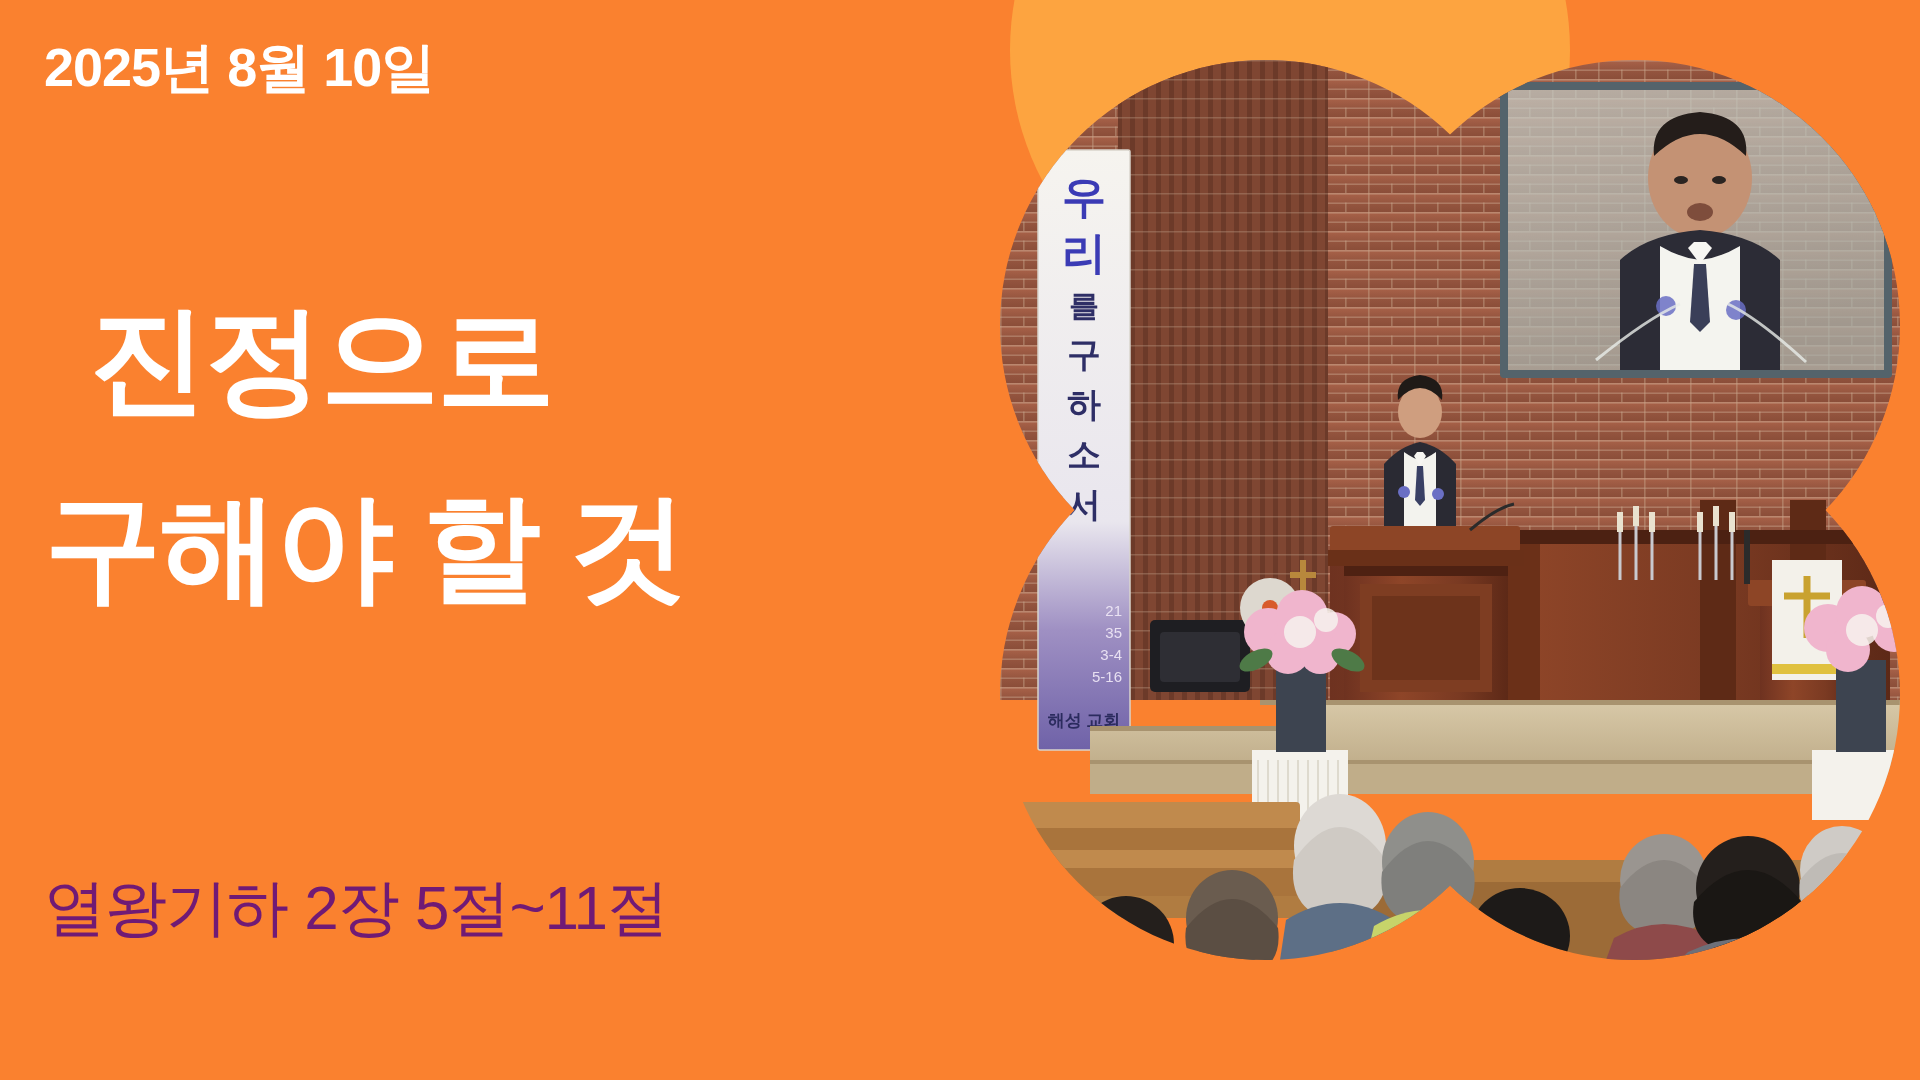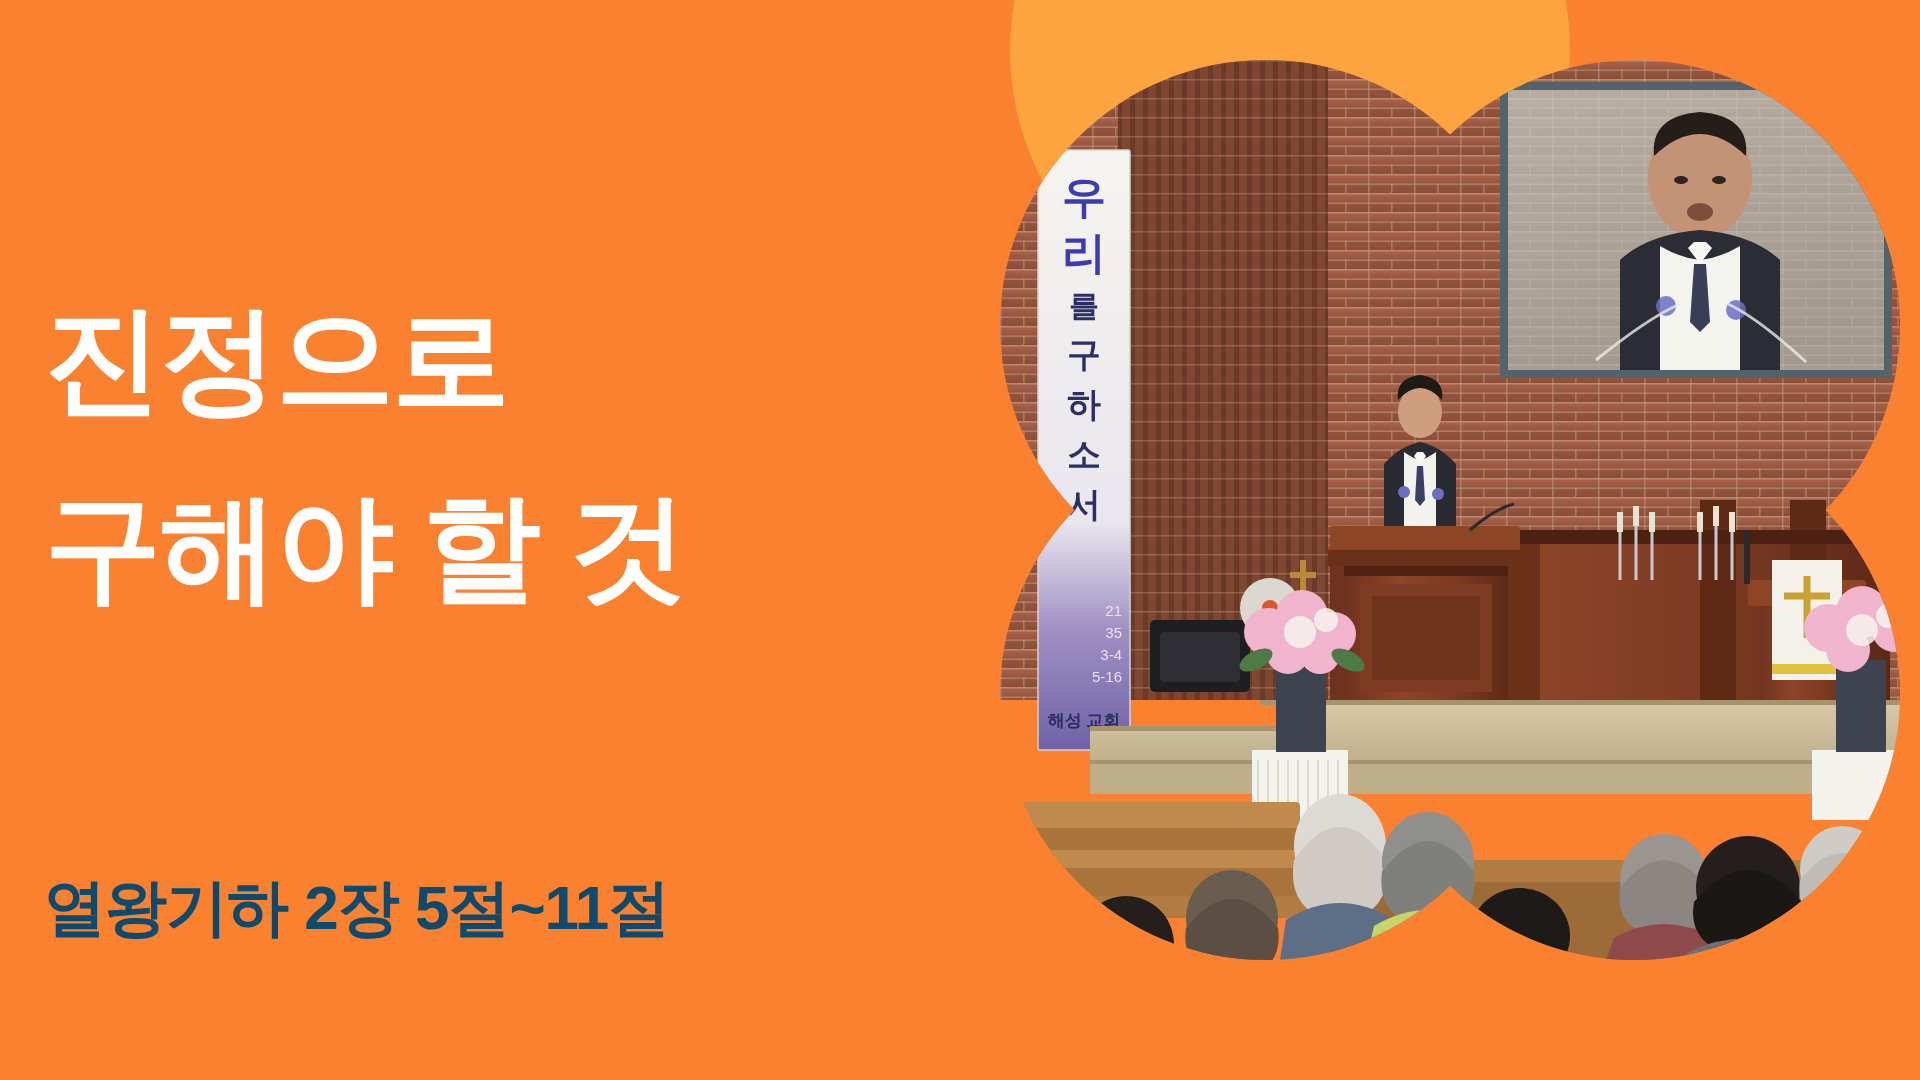--- a/index.html
+++ b/index.html
@@ -67,28 +67,28 @@
   }
   #headline .hl-line {
     display:block;
     color:#ffffff;
     font-size:118px;
     font-weight:bold;
     line-height:1.0;
     letter-spacing:-2px;
     white-space:nowrap;
   }
-  #headline-line-1 { margin-bottom:70px; }
+  #headline-line-1 { margin-bottom:70px;margin-left:45px; }
 
   #scripture {
     position:absolute;
     left:0; top:866px;
-    color:#0c4a6e;
+    color:#701a75;
     font-size:62px;
-    font-weight:bold;
+    font-weight:normal;
     letter-spacing:-1px;
     white-space:nowrap;
   }
 </style>
 </head>
 <body>
 
 <div id="thumbnail">
 
   <div class="accent-circle" id="accent-circle-top"></div>
@@ -355,20 +355,21 @@
           <path d="M800 820 q42 -54 84 0 q6 42 -42 48 q-48 -6 -42 -48z" fill="#bfbbb6"></path>
           <path d="M796 866 q46 -26 92 0 L896 900 L788 900 Z" fill="#8a5d6e"></path>
         </g>
       </svg>
     </div>
   </div>
 
   <div id="text-column">
 
     <div id="date-block">
+      <span class="line">2025년 8월 10일</span>
     </div>
 
     <div id="headline">
       <span class="hl-line" id="headline-line-1">진정으로</span>
       <span class="hl-line" id="headline-line-2">구해야 할 것</span>
     </div>
 
     <div id="scripture">열왕기하 2장 5절~11절</div>
   </div>
 

